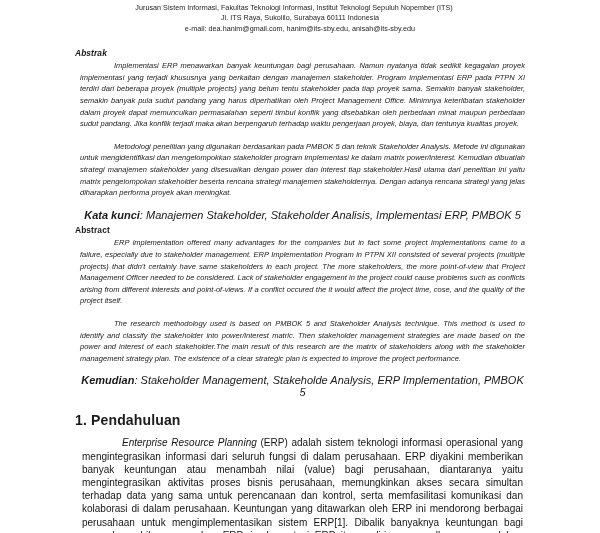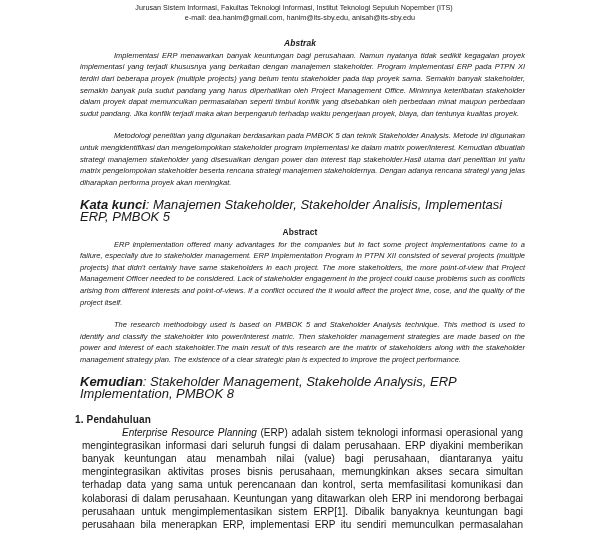--- a/index.html
+++ b/index.html
@@ -28,36 +28,35 @@
     text-align: center;
     font-size: 7.2px;
     line-height: 10.4px;
     color: #1d1d1d;
     letter-spacing: 0.02px;
   }
   .affiliation div { white-space: nowrap; }
   .aff-line-1 { margin-left: -12px; }
   
   .section-heading-center {
-    text-align: center;
     font-weight: bold;
     font-style: italic;
     font-size: 8.4px;
     margin-top: 14px;
     margin-bottom: 2px;
     letter-spacing: 0.1px;
   }
   .section-heading-center.upright {
     font-style: normal;
   }
   .numbered-heading {
     font-weight: bold;
-    font-size: 10px;
+    font-size: 14px;
     margin-top: 14px;
-    margin-bottom: 1px;
+    margin-bottom: 8px;
     letter-spacing: 0.15px;
   }
   
   .abstract-block {
     padding-left: 5px;
     padding-right: 0px;
   }
   p.body {
     margin: 0;
     text-align: justify;
@@ -66,24 +65,24 @@
     letter-spacing: 0.01px;
     text-indent: 34px;
     color: #1a1a1a;
   }
   p.body.italic {
     font-style: italic;
   }
   p.keywords {
     margin: 0;
     margin-top: 11px;
-    font-size: 13px;
+    font-size: 11px;
     line-height: 11.6px;
     font-style: italic;
-    text-align: left;
+    text-align: center;
     text-indent: 0;
   }
   p.keywords b {
     font-weight: bold;
     font-style: italic;
   }
   .intro-block {
     padding-left: 7px;
     padding-right: 2px;
   }
@@ -99,37 +98,38 @@
   
   .ital { font-style: italic; }
 </style>
 </head>
 <body>
 
 <div class="page">
 
   <div class="affiliation">
     <div class="aff-line-1">Jurusan Sistem Informasi, Fakultas Teknologi Informasi, Institut Teknologi Sepuluh Nopember (ITS)</div>
+    <div>Jl. ITS Raya, Sukolilo, Surabaya 60111 Indonesia</div>
     <div>e-mail: dea.hanim@gmail.com, hanim@its-sby.edu, anisah@its-sby.edu</div>
   </div>
 
   <div class="section-heading-center">Abstrak</div>
 
   <div class="abstract-block">
     <p class="body italic">Implementasi ERP menawarkan banyak keuntungan bagi perusahaan. Namun nyatanya tidak sedikit kegagalan proyek implementasi yang terjadi khususnya yang berkaitan dengan manajemen stakeholder. Program implementasi ERP pada PTPN XI terdiri dari beberapa proyek (multiple projects) yang belum tentu stakeholder pada tiap proyek sama. Semakin banyak stakeholder, semakin banyak pula sudut pandang yang harus diperhatikan oleh Project Management Office. Minimnya keterlibatan stakeholder dalam proyek dapat memunculkan permasalahan seperti timbul konflik yang disebabkan oleh perbedaan minat maupun perbedaan sudut pandang. Jika konflik terjadi maka akan berpengaruh terhadap waktu pengerjaan proyek, biaya, dan tentunya kualitas proyek.</p>
     <p class="body italic" style="margin-top:11px;">Metodologi penelitian yang digunakan berdasarkan pada PMBOK 5 dan teknik Stakeholder Analysis. Metode ini digunakan untuk mengidentifikasi dan mengelompokkan stakeholder program implementasi ke dalam matrix power/interest. Kemudian dibuatlah strategi manajemen stakeholder yang disesuaikan dengan power dan interest tiap stakeholder.Hasil utama dari penelitian ini yaitu matrix pengelompokan stakeholder beserta rencana strategi manajemen stakeholdernya. Dengan adanya rencana strategi yang jelas diharapkan performa proyek akan meningkat.</p>
     <p class="keywords"><b>Kata kunci</b><span>: Manajemen Stakeholder, Stakeholder Analisis, Implementasi ERP, PMBOK 5</span></p>
   </div>
 
   <div class="section-heading-center upright" style="margin-top:4px;">Abstract</div>
 
   <div class="abstract-block">
     <p class="body italic">ERP implementation offered many advantages for the companies but in fact some project implementations came to a failure, especially due to stakeholder management. ERP Implementation Program in PTPN XII consisted of several projects (multiple projects) that didn't certainly have same stakeholders in each project. The more stakeholders, the more point-of-view that Project Management Officer needed to be considered. Lack of stakeholder engagement in the project could cause problems such as conflicts arising from different interests and point-of-views. If a conflict occured the it would affect the project time, cose, and the quality of the project itself.</p>
     <p class="body italic" style="margin-top:11px;">The research methodology used is based on PMBOK 5 and Stakeholder Analysis technique. This method is used to identify and classify the stakeholder into power/interest matric. Then stakeholder management strategies are made based on the power and interest of each stakeholder.The main result of this research are the matrix of stakeholders along with the stakeholder management strategy plan. The existence of a clear strategic plan is expected to improve the project performance.</p>
-    <p class="keywords"><b>Kemudian</b><span>: Stakeholder Management, Stakeholde Analysis, ERP Implementation, PMBOK 8</span></p>
+    <p class="keywords"><b>Kemudian</b><span>: Stakeholder Management, Stakeholde Analysis, ERP Implementation, PMBOK 5</span></p>
   </div>
 
   <div class="numbered-heading">1. Pendahuluan</div>
 
   <div class="intro-block">
     <p class="intro"><span class="ital">Enterprise Resource Planning</span><span> (ERP) adalah sistem teknologi informasi operasional yang mengintegrasikan informasi dari seluruh fungsi di dalam perusahaan. ERP diyakini memberikan banyak keuntungan atau menambah nilai (value) bagi perusahaan, diantaranya yaitu mengintegrasikan aktivitas proses bisnis perusahaan, memungkinkan akses secara simultan terhadap data yang sama untuk perencanaan dan kontrol, serta memfasilitasi komunikasi dan kolaborasi di dalam perusahaan. Keuntungan yang ditawarkan oleh ERP ini mendorong berbagai perusahaan untuk mengimplementasikan sistem ERP[1]. Dibalik banyaknya keuntungan bagi perusahaan bila menerapkan ERP, implementasi ERP itu sendiri memunculkan permasalahan atau tantangan lain bagi perusahaan yang akan mempengaruhi</span></p>
   </div>
 
 </div>
 

